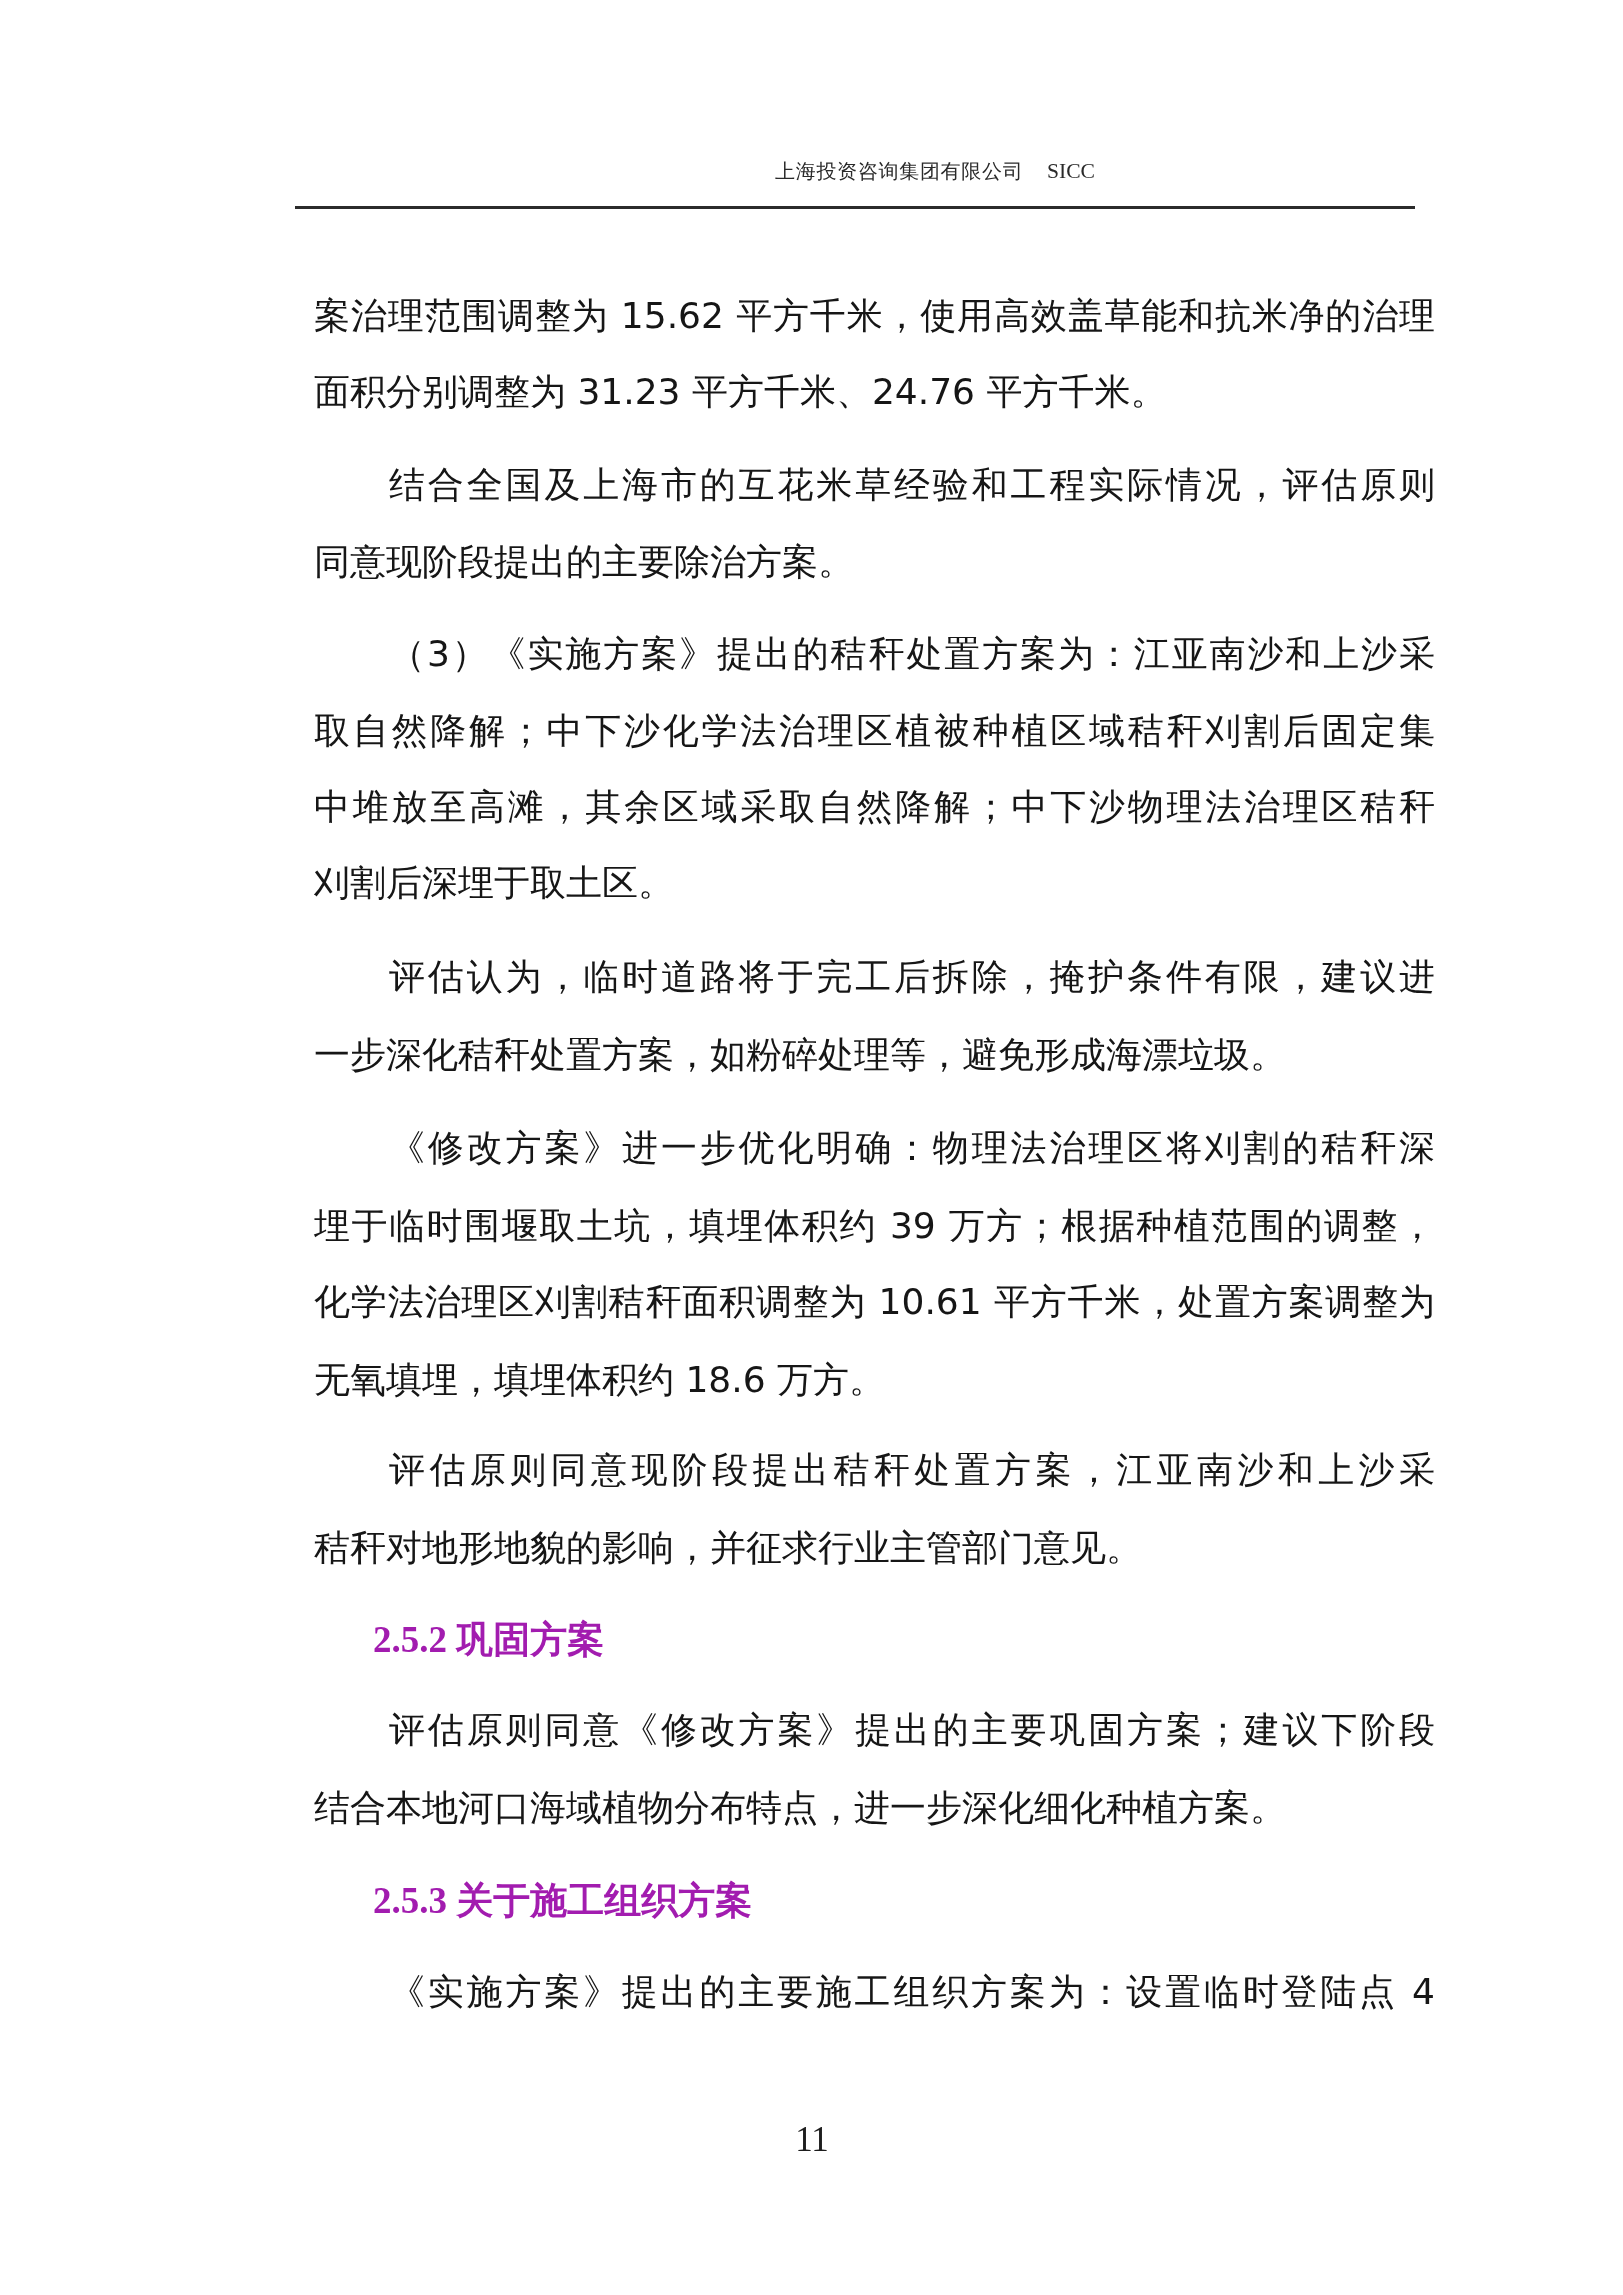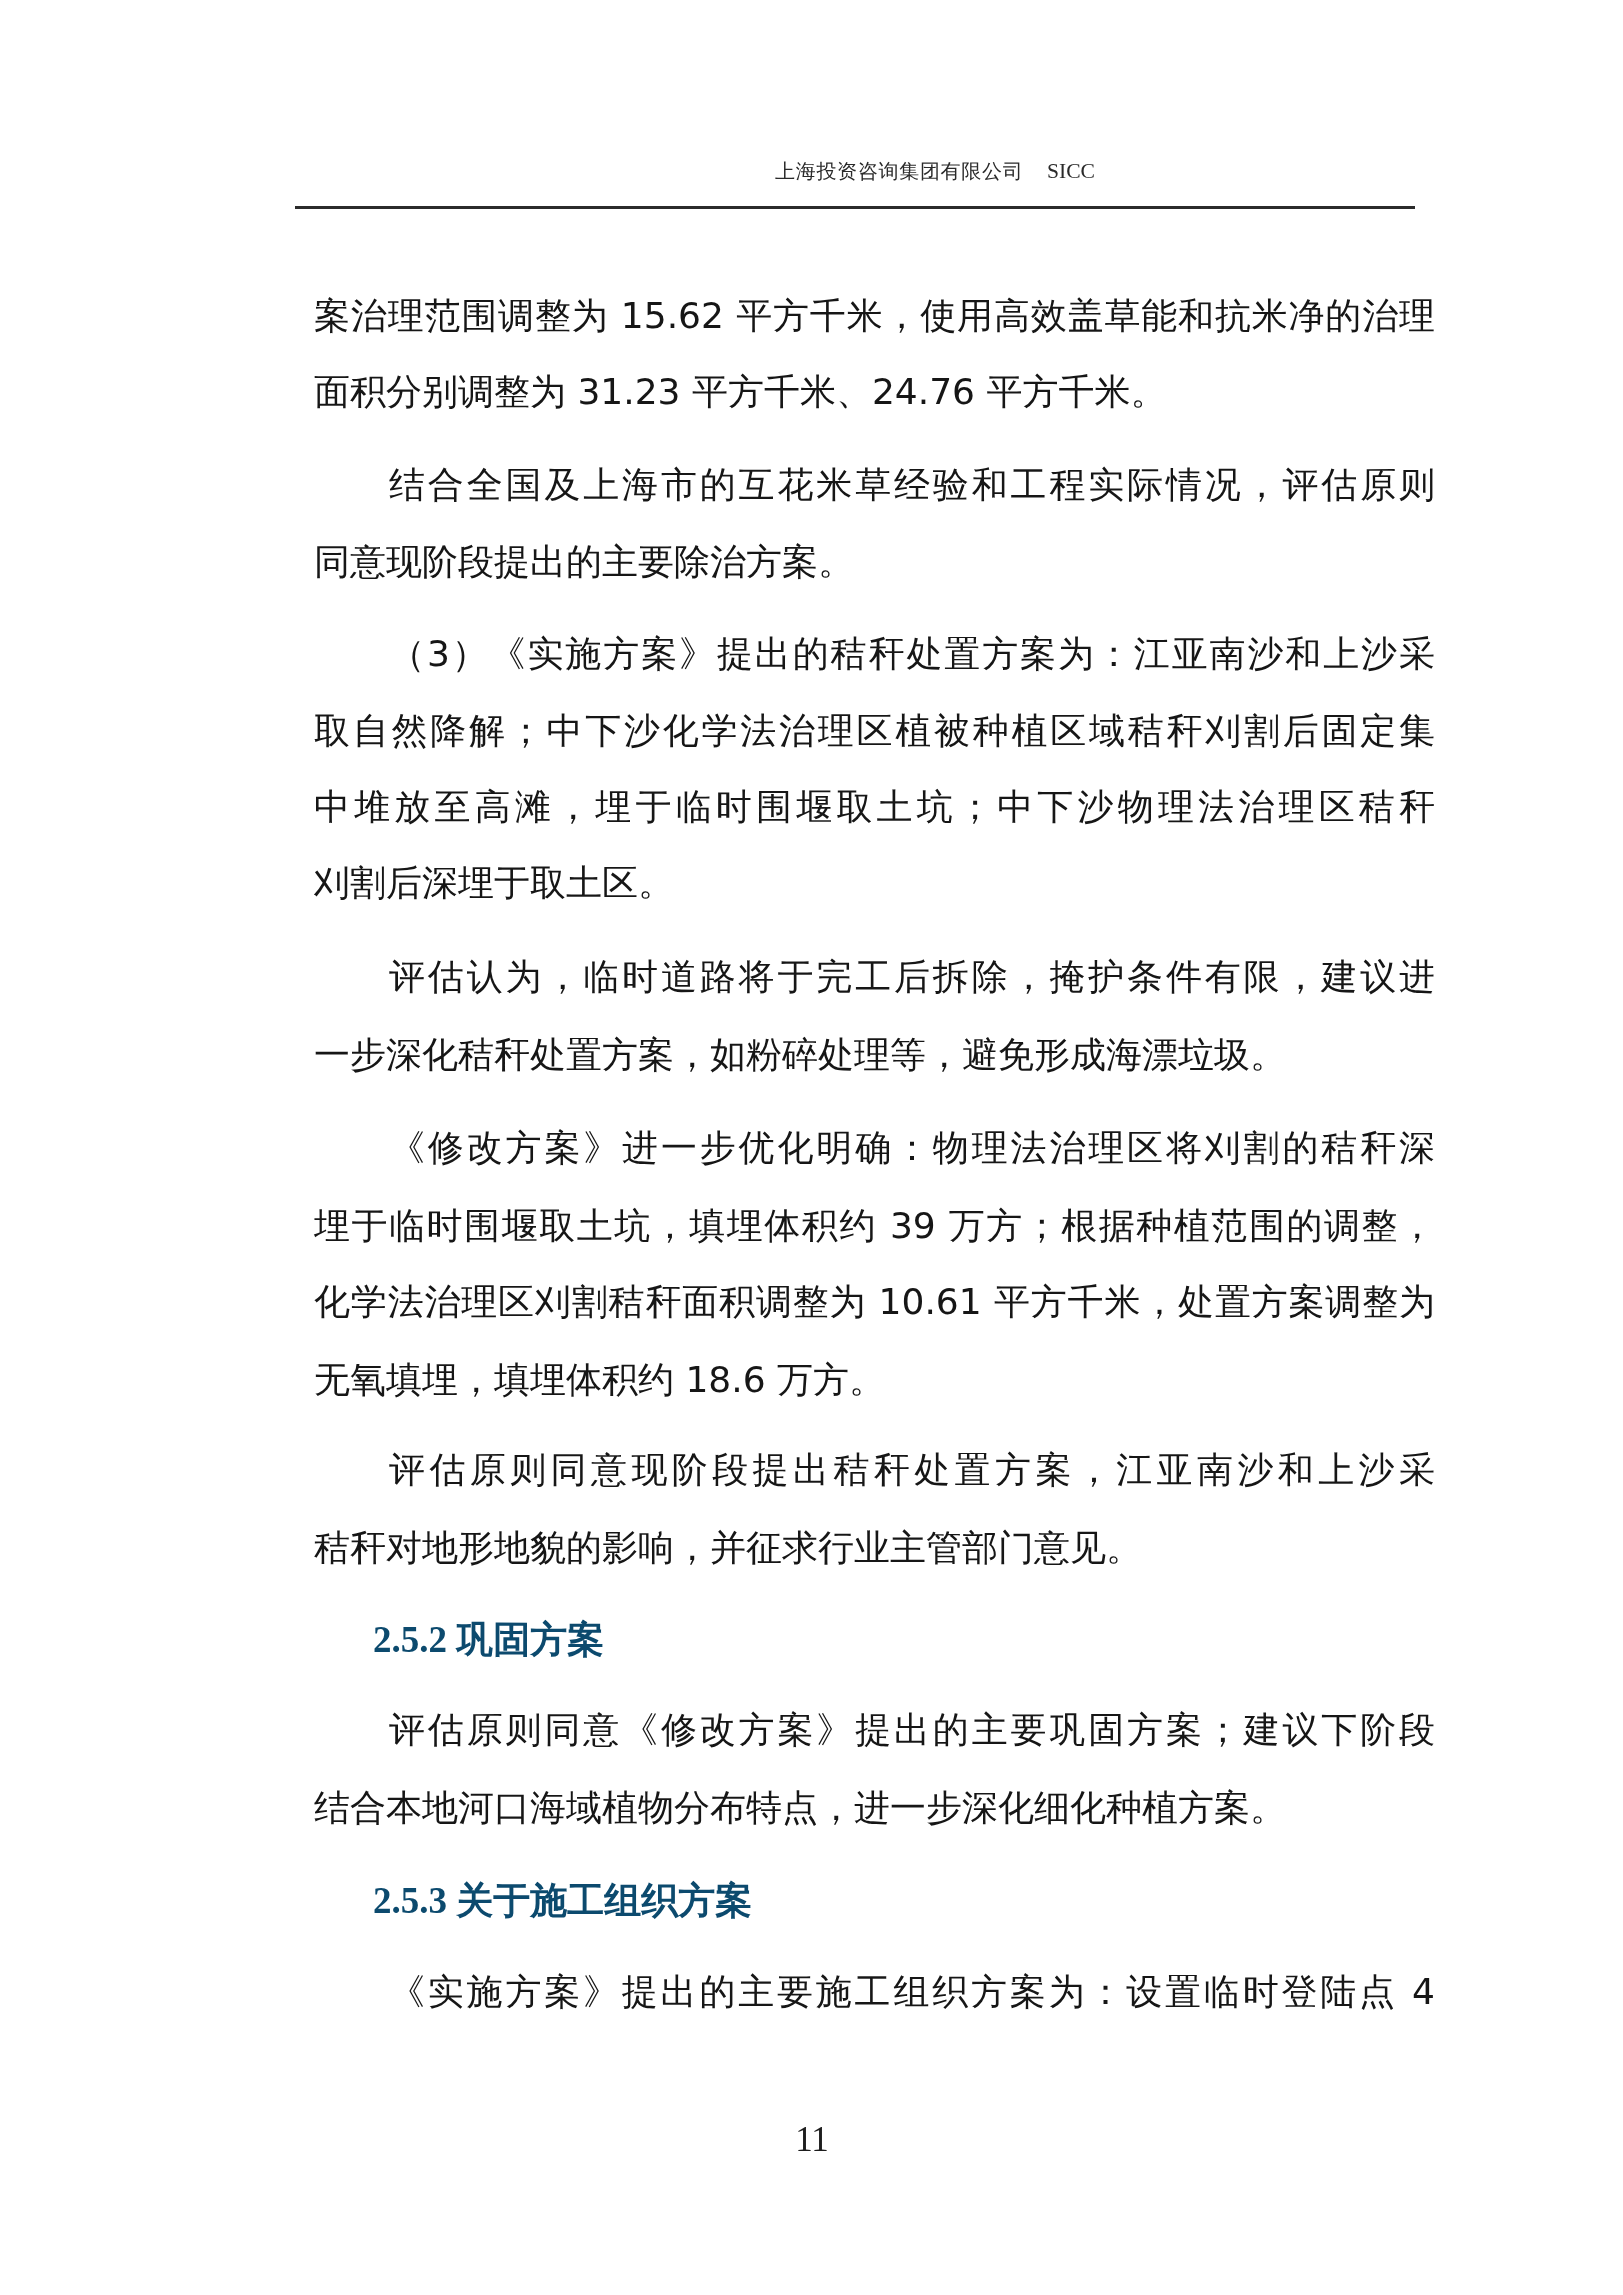--- a/index.html
+++ b/index.html
@@ -19,21 +19,21 @@
     position:absolute; left:298px; width:1121px; height:76px;
     font-family:"DejaVu Sans", sans-serif; font-size:36px; line-height:76px;
     color:#161616; white-space:nowrap; overflow:visible;
     text-align:justify; text-align-last:justify;margin-left:16px;
   }
   .line.last { text-align-last:left; }
   .line.indent { left:373px; width:1046px; }
   .heading {
     position:absolute; left:373px; height:76px;
     font-family:"Liberation Serif", "DejaVu Serif", serif; font-weight:bold;
-    font-size:37px; line-height:76px; color:#0c4a6e; white-space:nowrap;text-align:right;
+    font-size:37px; line-height:76px; color:#a21caf; white-space:nowrap;text-align:right;
   }
   .page-number {
     position:absolute; left:0; width:1624px; top:2120px; text-align:center;
     font-family:"Liberation Serif", serif; font-size:35px; color:#1d1d1d;
   }
 </style>
 </head>
 <body>
 
 <div class="page">
@@ -44,21 +44,21 @@
   <div class="header-rule"></div>
 
   <div class="line" style="top:278px">案治理范围调整为 15.62 平方千米，使用高效盖草能和抗米净的治理</div>
   <div class="line last" style="top:354px">面积分别调整为 31.23 平方千米、24.76 平方千米。</div>
 
   <div class="line indent" style="top:447px">结合全国及上海市的互花米草经验和工程实际情况，评估原则</div>
   <div class="line last" style="top:524px">同意现阶段提出的主要除治方案。</div>
 
   <div class="line indent" style="top:616px">（3）《实施方案》提出的秸秆处置方案为：江亚南沙和上沙采</div>
   <div class="line" style="top:693px">取自然降解；中下沙化学法治理区植被种植区域秸秆刈割后固定集</div>
-  <div class="line" style="top:769px">中堆放至高滩，埋于临时围堰取土坑；中下沙物理法治理区秸秆</div>
+  <div class="line" style="top:769px">中堆放至高滩，其余区域采取自然降解；中下沙物理法治理区秸秆</div>
   <div class="line indent" style="top:939px">评估认为，临时道路将于完工后拆除，掩护条件有限，建议进</div>
 
   <div class="line last" style="top:845px">刈割后深埋于取土区。</div>
   <div class="line last" style="top:1017px">一步深化秸秆处置方案，如粉碎处理等，避免形成海漂垃圾。</div>
 
   <div class="line indent" style="top:1110px">《修改方案》进一步优化明确：物理法治理区将刈割的秸秆深</div>
   <div class="line" style="top:1188px">埋于临时围堰取土坑，填埋体积约 39 万方；根据种植范围的调整，</div>
   <div class="line" style="top:1264px">化学法治理区刈割秸秆面积调整为 10.61 平方千米，处置方案调整为</div>
   <div class="line last" style="top:1342px">无氧填埋，填埋体积约 18.6 万方。</div>
 

